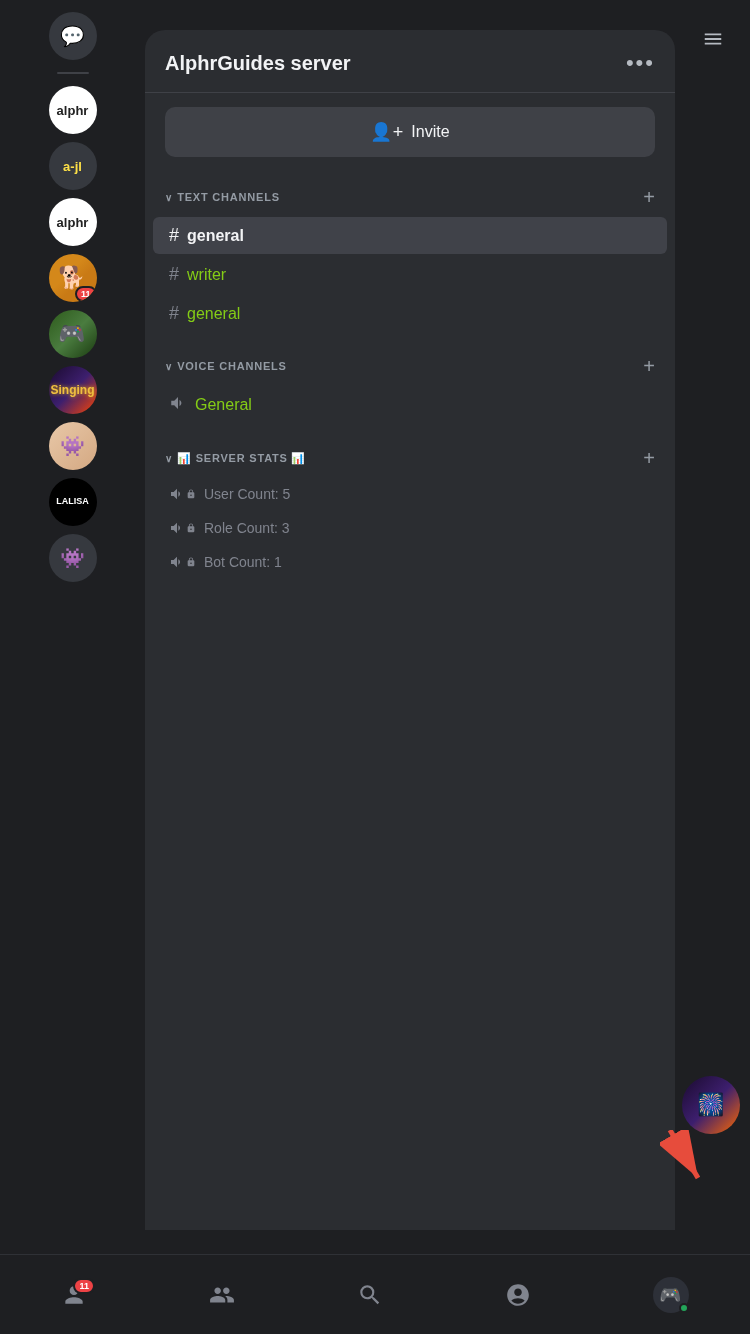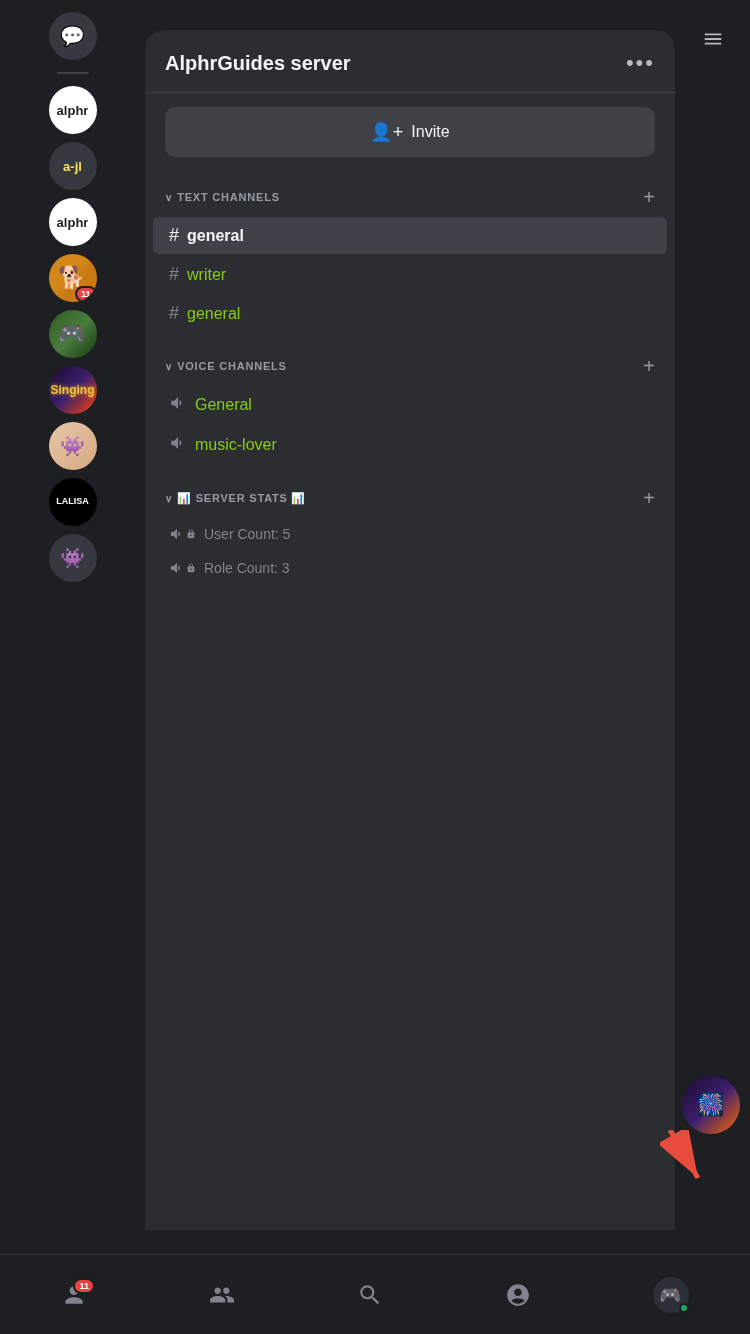--- a/index.html
+++ b/index.html
@@ -413,28 +413,20 @@
 
   <div class="channel-item">
     <span class="voice-icon">
       <svg width="18" height="18" viewBox="0 0 24 24" fill="#80848e">
           <path d="M3 9v6h4l5 5V4L7 9H3zm13.5 3c0-1.77-1.02-3.29-2.5-4.03v8.05c1.48-.73 2.5-2.25 2.5-4.02z"></path>
         </svg>
     </span>
     <span class="channel-name">General</span>
   </div>
 
-  <div class="channel-item">
-    <span class="voice-icon">
-      <svg width="18" height="18" viewBox="0 0 24 24" fill="#80848e">
-          <path d="M3 9v6h4l5 5V4L7 9H3zm13.5 3c0-1.77-1.02-3.29-2.5-4.03v8.05c1.48-.73 2.5-2.25 2.5-4.02z"></path>
-        </svg>
-    </span>
-    <span class="channel-name">music-lover</span>
-  </div>
 
   <div class="section-header" style="margin-top:8px;">
     <span class="section-label">
       <span class="chevron">∨</span>
       <span>📊</span>
       <span>SERVER STATS</span>
       <span>📊</span>
     </span>
     <span class="add-btn">+</span>
   </div>
@@ -458,20 +450,31 @@
           <path d="M3 9v6h4l5 5V4L7 9H3zm13.5 3c0-1.77-1.02-3.29-2.5-4.03v8.05c1.48-.73 2.5-2.25 2.5-4.02z"></path>
         </svg>
       <svg width="10" height="10" viewBox="0 0 24 24" fill="#80848e">
           <path d="M18 8h-1V6c0-2.76-2.24-5-5-5S7 3.24 7 6v2H6c-1.1 0-2 .9-2 2v10c0 1.1.9 2 2 2h12c1.1 0 2-.9 2-2V10c0-1.1-.9-2-2-2zm-6 9c-1.1 0-2-.9-2-2s.9-2 2-2 2 .9 2 2-.9 2-2 2zm3.1-9H8.9V6c0-1.71 1.39-3.1 3.1-3.1 1.71 0 3.1 1.39 3.1 3.1v2z"></path>
         </svg>
     </span>
     <span class="stat-name">Role Count: 3</span>
   </div>
 
 
+  <div class="channel-item">
+    <span style="display:flex;align-items:center;gap:1px;">
+      <svg width="16" height="16" viewBox="0 0 24 24" fill="#80848e">
+          <path d="M3 9v6h4l5 5V4L7 9H3zm13.5 3c0-1.77-1.02-3.29-2.5-4.03v8.05c1.48-.73 2.5-2.25 2.5-4.02z"></path>
+        </svg>
+      <svg width="10" height="10" viewBox="0 0 24 24" fill="#80848e">
+          <path d="M18 8h-1V6c0-2.76-2.24-5-5-5S7 3.24 7 6v2H6c-1.1 0-2 .9-2 2v10c0 1.1.9 2 2 2h12c1.1 0 2-.9 2-2V10c0-1.1-.9-2-2-2zm-6 9c-1.1 0-2-.9-2-2s.9-2 2-2 2 .9 2 2-.9 2-2 2zm3.1-9H8.9V6c0-1.71 1.39-3.1 3.1-3.1 1.71 0 3.1 1.39 3.1 3.1v2z"></path>
+        </svg>
+    </span>
+    <span class="stat-name">Bot Count: 1</span>
+  </div>
 </div>
 
 <div class="right-edge">
   <span class="hamburger">
     <svg width="22" height="22" viewBox="0 0 24 24" fill="#b5bac1">
       <path d="M3 18h18v-2H3v2zm0-5h18v-2H3v2zm0-7v2h18V6H3z"></path>
     </svg>
   </span>
 </div>
 

